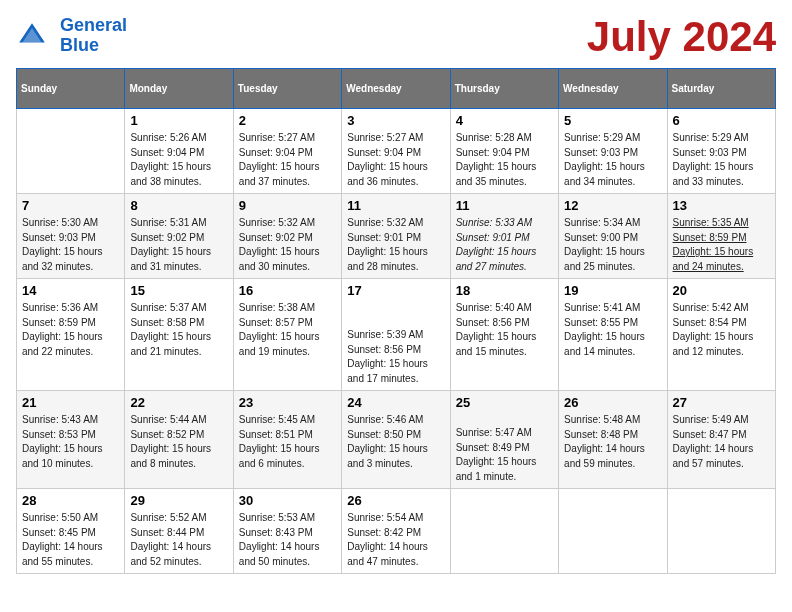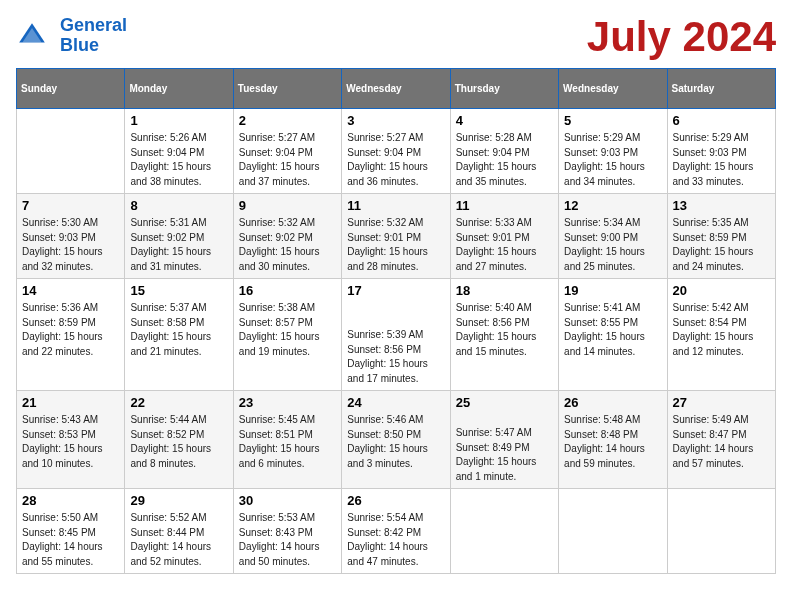--- a/index.html
+++ b/index.html
@@ -188,35 +188,35 @@
         </td>
         <td>
           <span class="day-num">11</span>
           <div class="day-info" style="white-space: pre-line;">Sunrise: 5:32 AM
 Sunset: 9:01 PM
 Daylight: 15 hours
 and 28 minutes.</div>
         </td>
         <td>
           <span class="day-num">11</span>
-          <div class="day-info" style="white-space: pre-line;">Sunrise: 5:33 AM
+          <div class="day-info" style="white-space: pre-line; font-style: italic;">Sunrise: 5:33 AM
 Sunset: 9:01 PM
 Daylight: 15 hours
 and 27 minutes.</div>
         </td>
         <td>
           <span class="day-num">12</span>
           <div class="day-info" style="white-space: pre-line;">Sunrise: 5:34 AM
 Sunset: 9:00 PM
 Daylight: 15 hours
 and 25 minutes.</div>
         </td>
         <td>
           <span class="day-num">13</span>
-          <div class="day-info" style="white-space: pre-line;">Sunrise: 5:35 AM
+          <div class="day-info" style="white-space: pre-line; text-decoration: underline;">Sunrise: 5:35 AM
 Sunset: 8:59 PM
 Daylight: 15 hours
 and 24 minutes.</div>
         </td>
       </tr>
       <tr>
         <td>
           <span class="day-num">14</span>
           <div class="day-info" style="white-space: pre-line;">Sunrise: 5:36 AM
 Sunset: 8:59 PM

